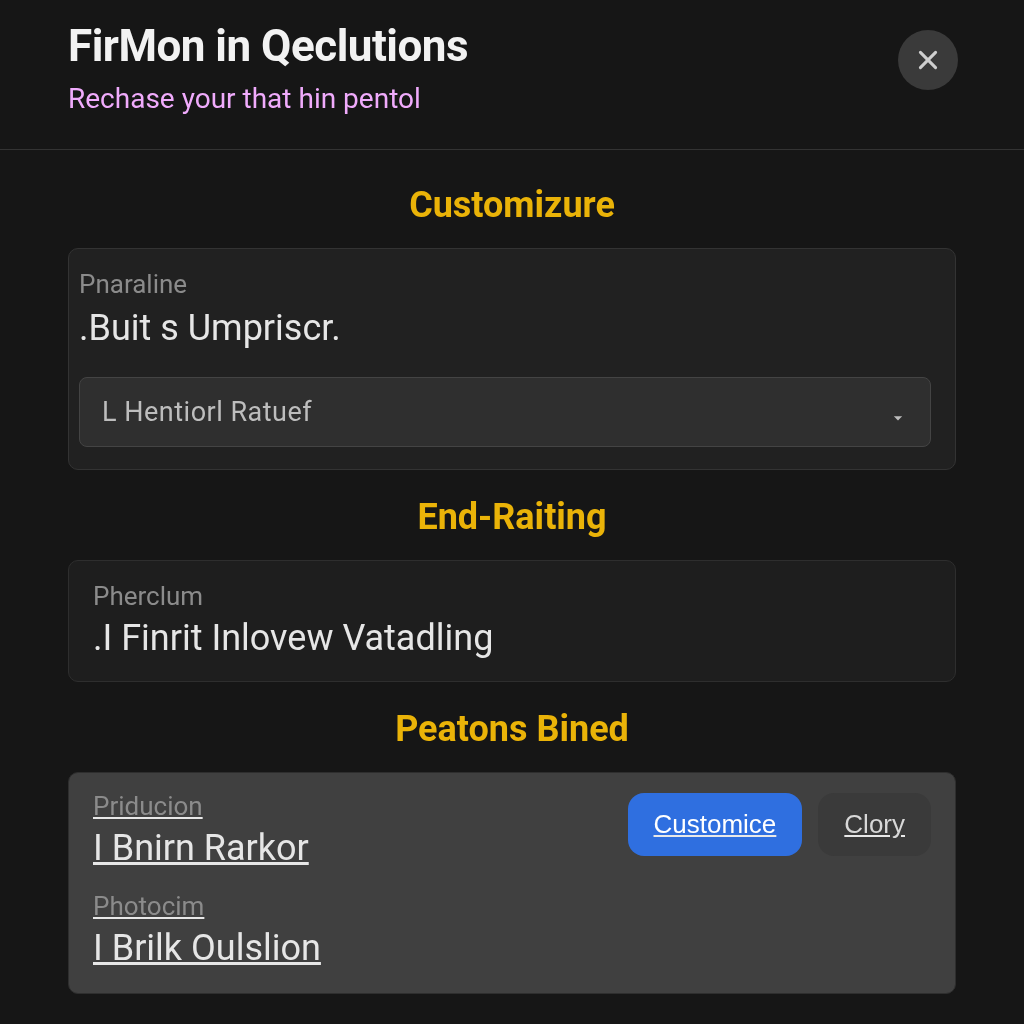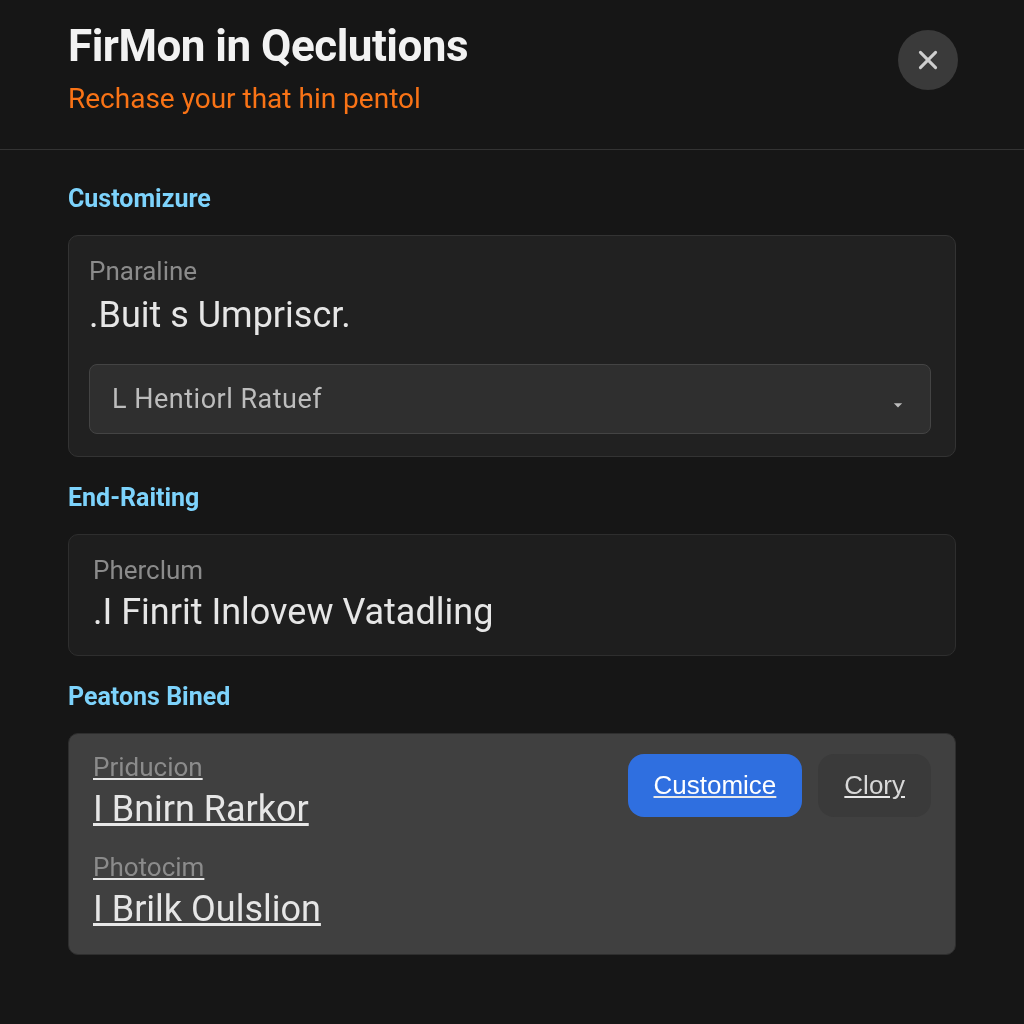--- a/index.html
+++ b/index.html
@@ -23,21 +23,21 @@
     position: relative;
   }
   .title {
     font-size: 44px;
     font-weight: 700;
     color: #f2f2f2;
     letter-spacing: -0.5px;
   }
   .subtitle {
     font-size: 28px;
-    color: #f97316;
+    color: #f0abfc;
     margin-top: 10px;
     font-weight: 400;
   }
   .close-btn {
     position: absolute;
     top: 30px;
     right: 66px;
     width: 60px;
     height: 60px;
     border-radius: 50%;
@@ -48,29 +48,30 @@
     cursor: pointer;
   }
   .close-btn svg { width: 26px; height: 26px; }
   .body {
     padding: 34px 68px 20px 68px;
     display: flex;
     flex-direction: column;
     gap: 22px;
   }
   .section-heading {
-    font-size: 25px;
+    font-size: 36px;
     font-weight: 700;
-    color: #7dd3fc;
+    color: #eab308;
+    text-align: center;
   }
   .card {
     background: #212121;
     border: 1px solid #333;
     border-radius: 10px;
-    padding: 20px 24px 22px 20px;
+    padding: 20px 24px 22px 10px;
     display: flex;
     flex-direction: column;
     gap: 8px;
   }
   .field-label {
     font-size: 26px;
     color: #8b8b8b;
     font-weight: 400;
   }
   .field-value {

